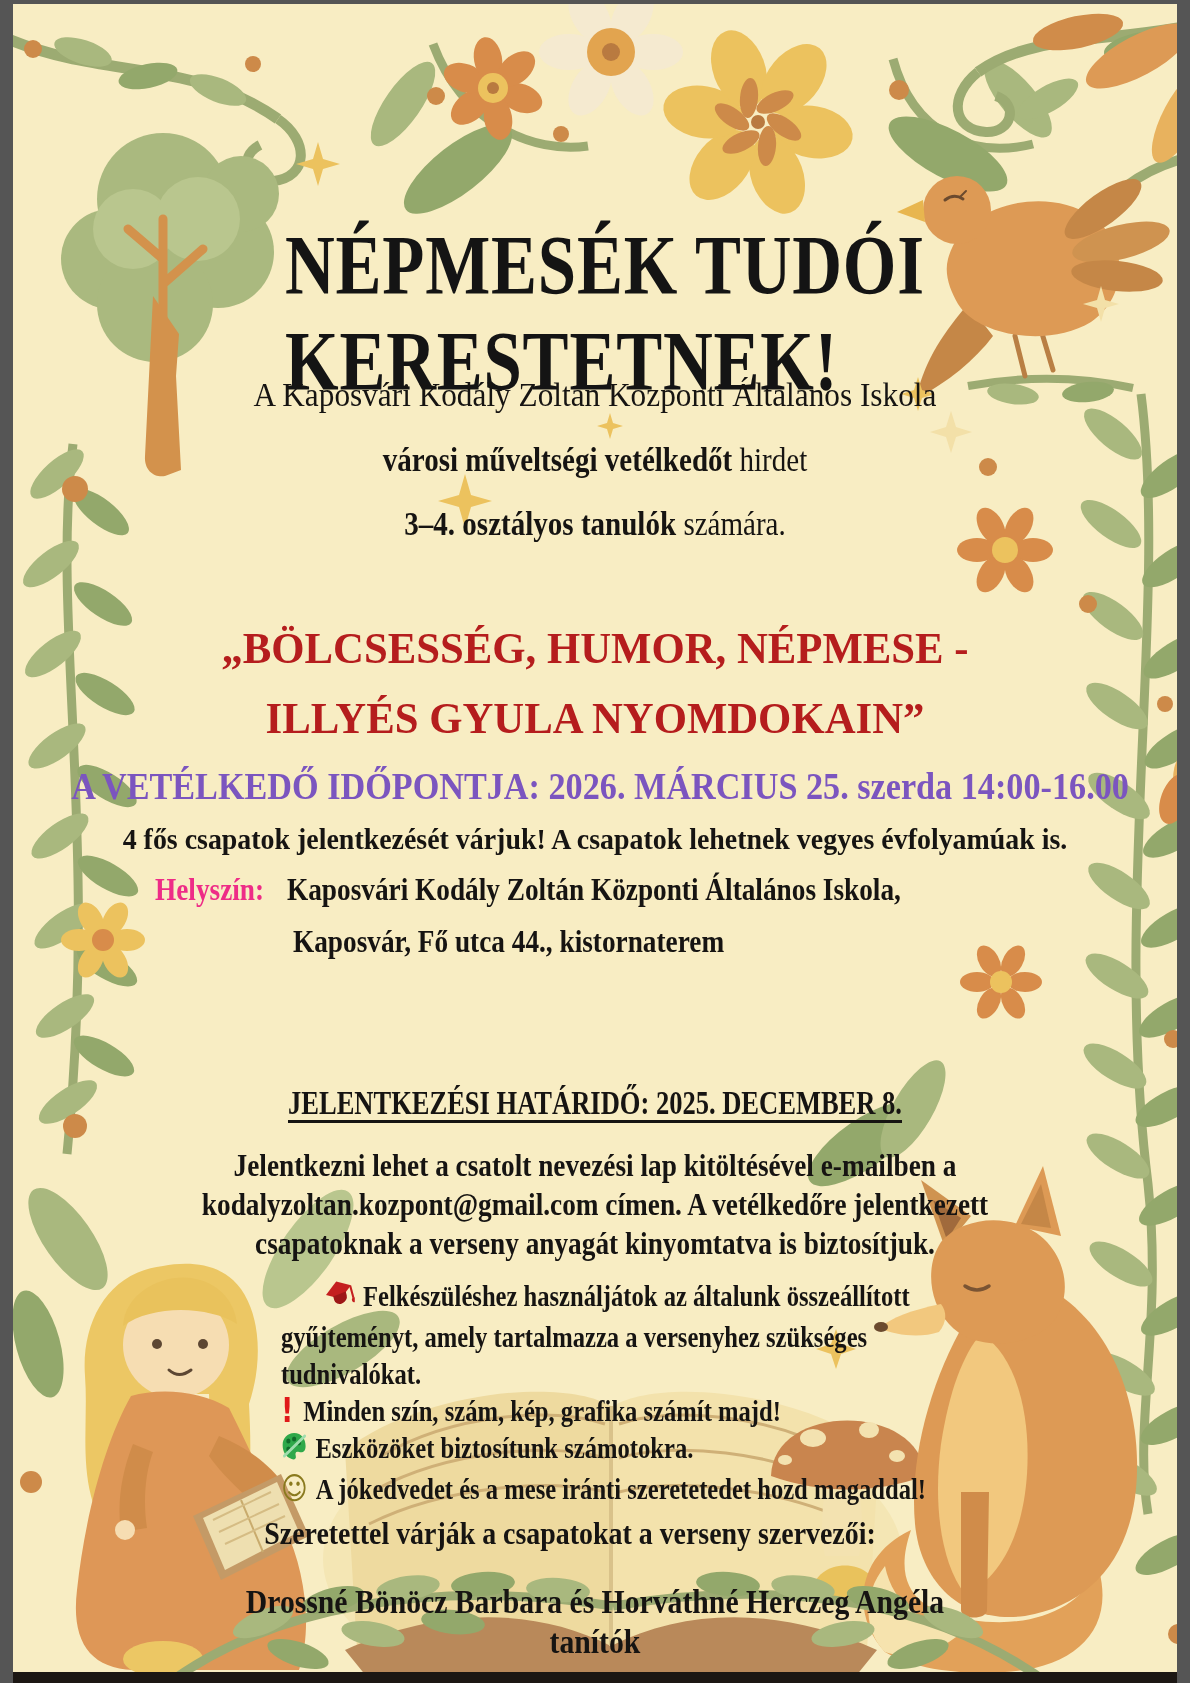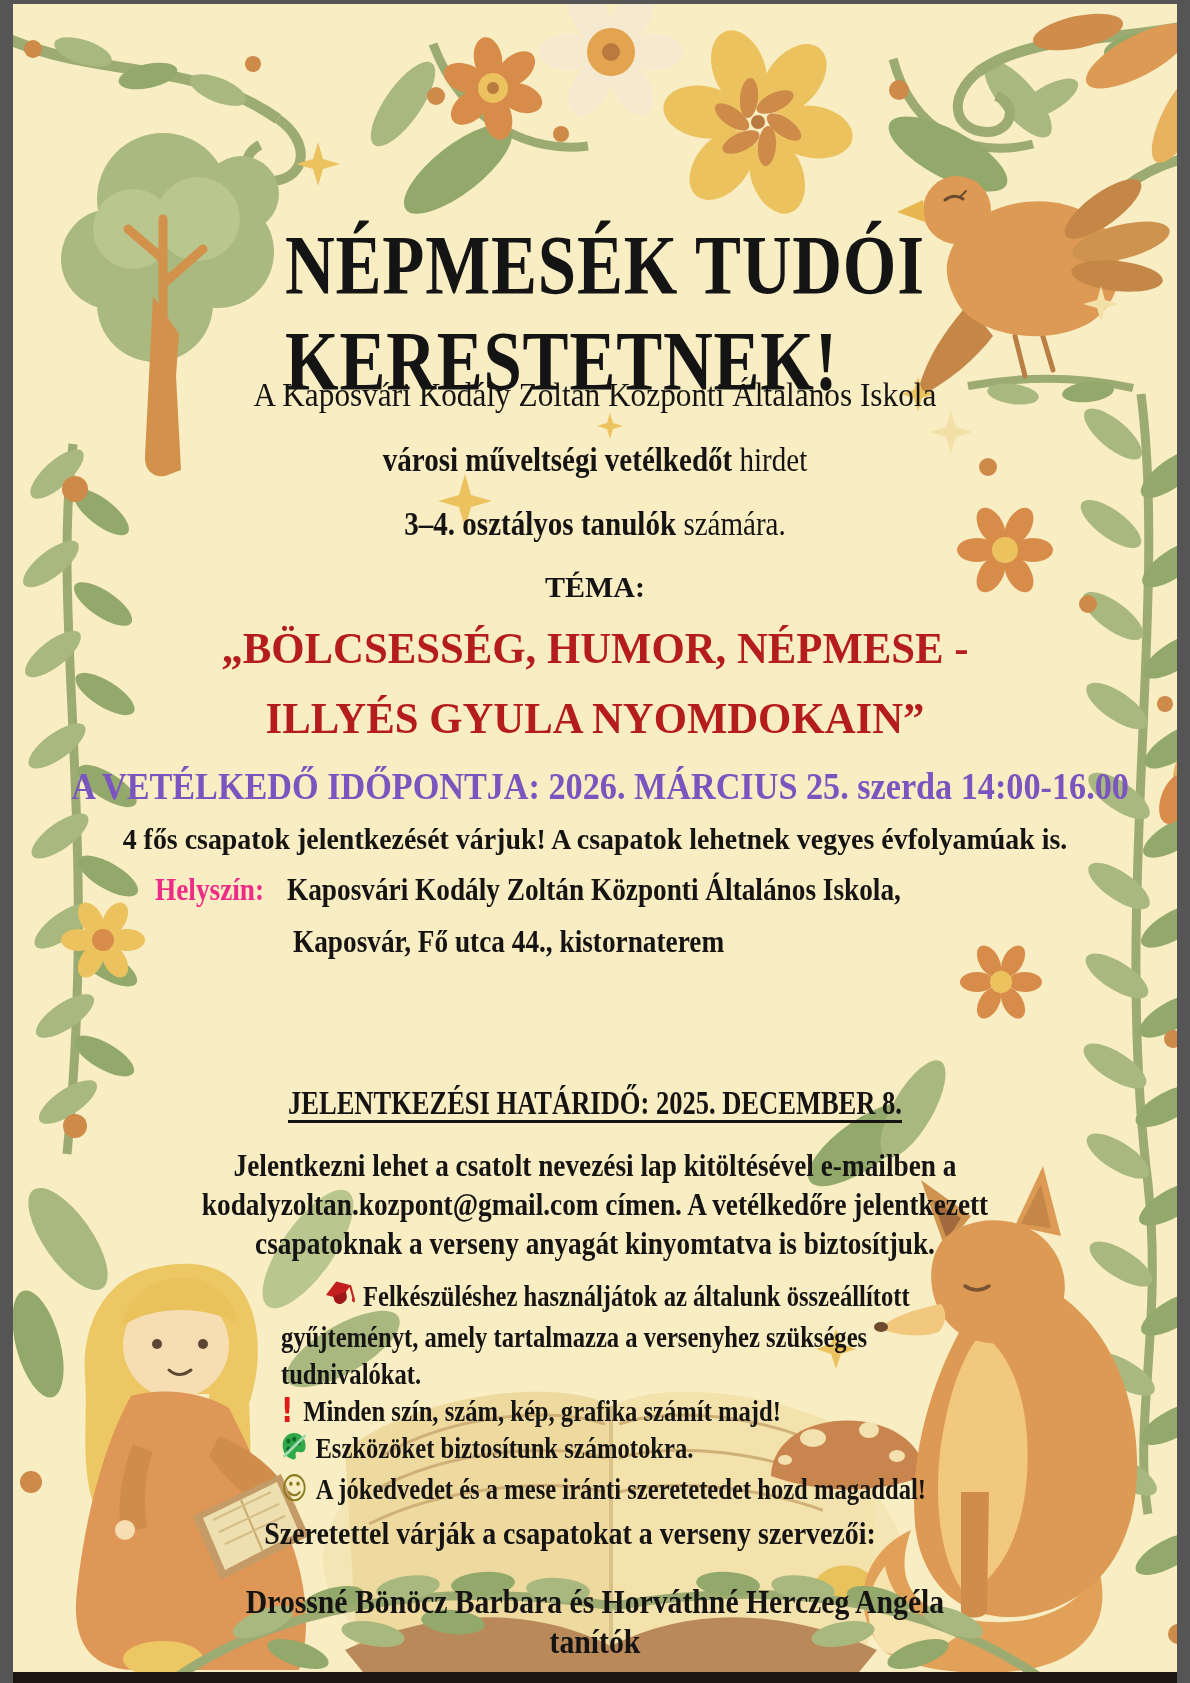--- a/index.html
+++ b/index.html
@@ -360,21 +360,20 @@
     <span>NÉPMESÉK TUDÓI</span><br>
     <span>KERESTETNEK!</span>
   </h1>
 
   <div class="txt center intro1">A Kaposvári Kodály Zoltán Központi Általános Iskola</div>
 
   <div class="txt center intro2"><span class="b">városi műveltségi vetélkedőt</span><span> hirdet</span></div>
 
   <div class="txt center intro3"><span class="b">3–4. osztályos tanulók</span><span> számára.</span></div>
 
-  <div class="txt center tema">TÉMA:</div>
 
   <div class="txt center red1">„BÖLCSESSÉG, HUMOR, NÉPMESE -</div>
   <div class="txt center red2">ILLYÉS GYULA NYOMDOKAIN”</div>
 
   <div class="txt center purple">A VETÉLKEDŐ IDŐPONTJA: 2026. MÁRCIUS 25. szerda 14:00-16.00</div>
 
   <div class="txt center teams">4 fős csapatok jelentkezését várjuk! A csapatok lehetnek vegyes évfolyamúak is.</div>
 
   <div class="txt locrow"><span class="loclabel">Helyszín:</span><span>Kaposvári Kodály Zoltán Központi Általános Iskola,</span></div>
   <div class="txt loc2">Kaposvár, Fő utca 44., kistornaterem</div>

